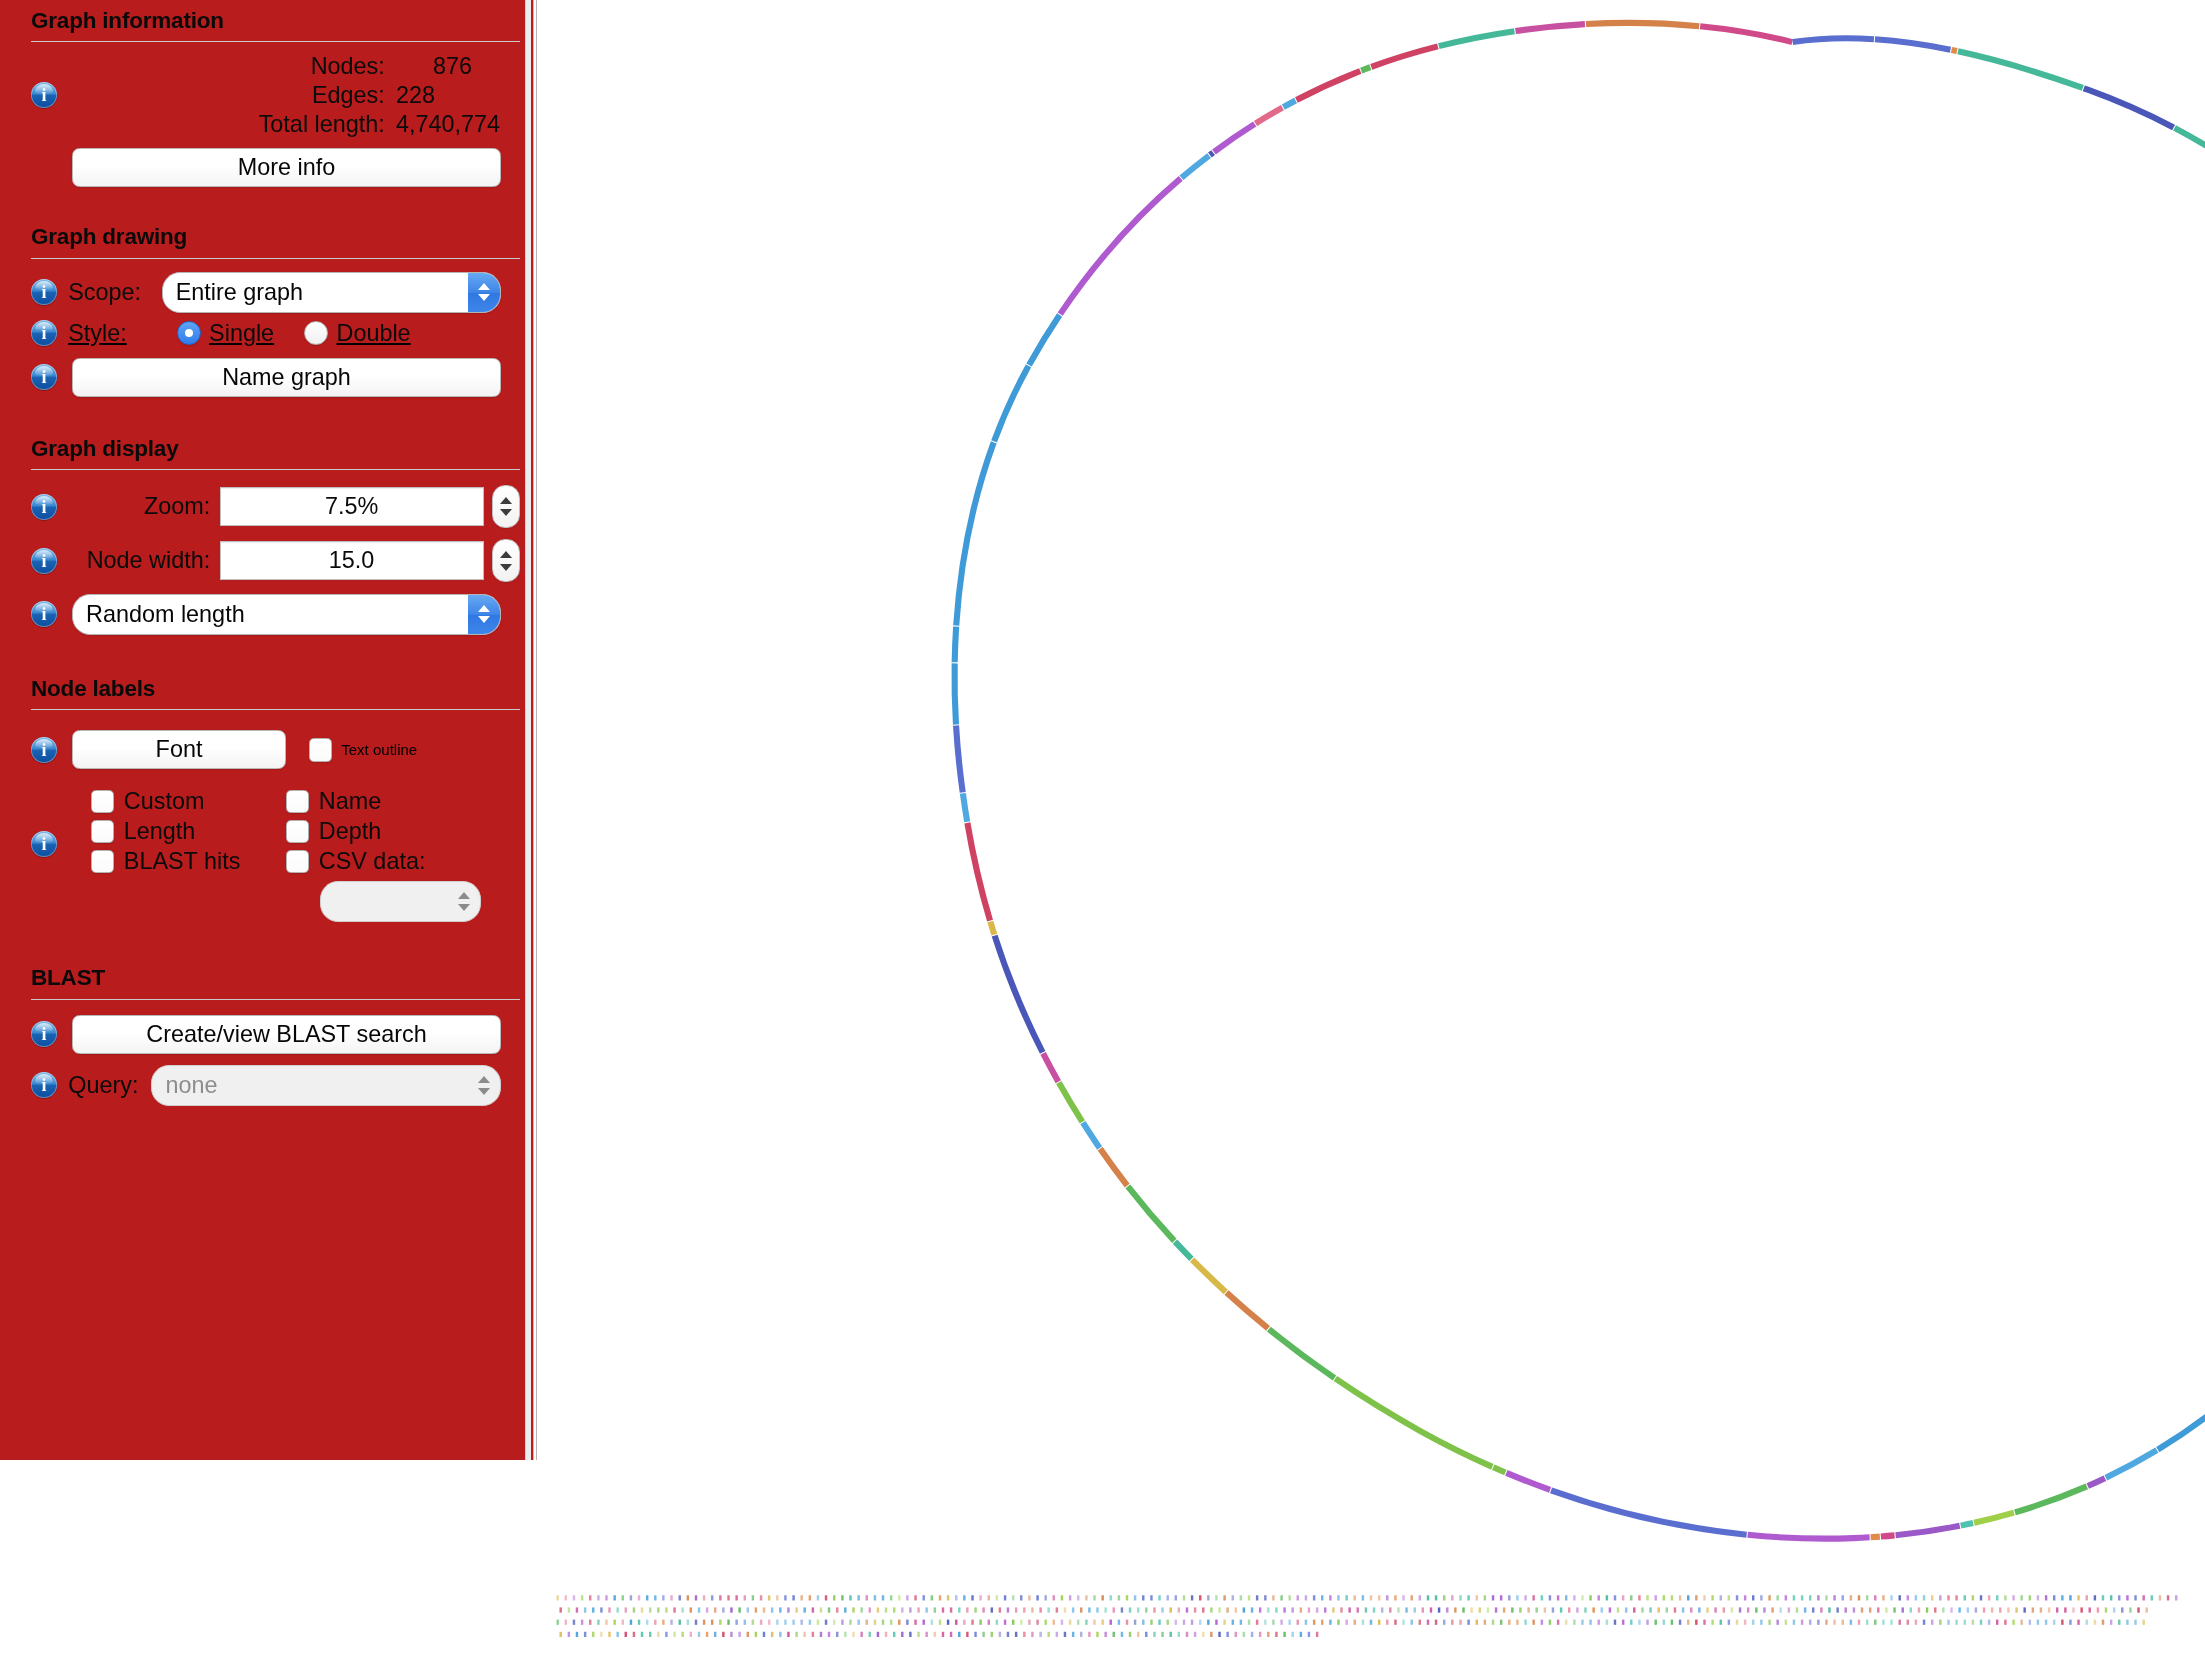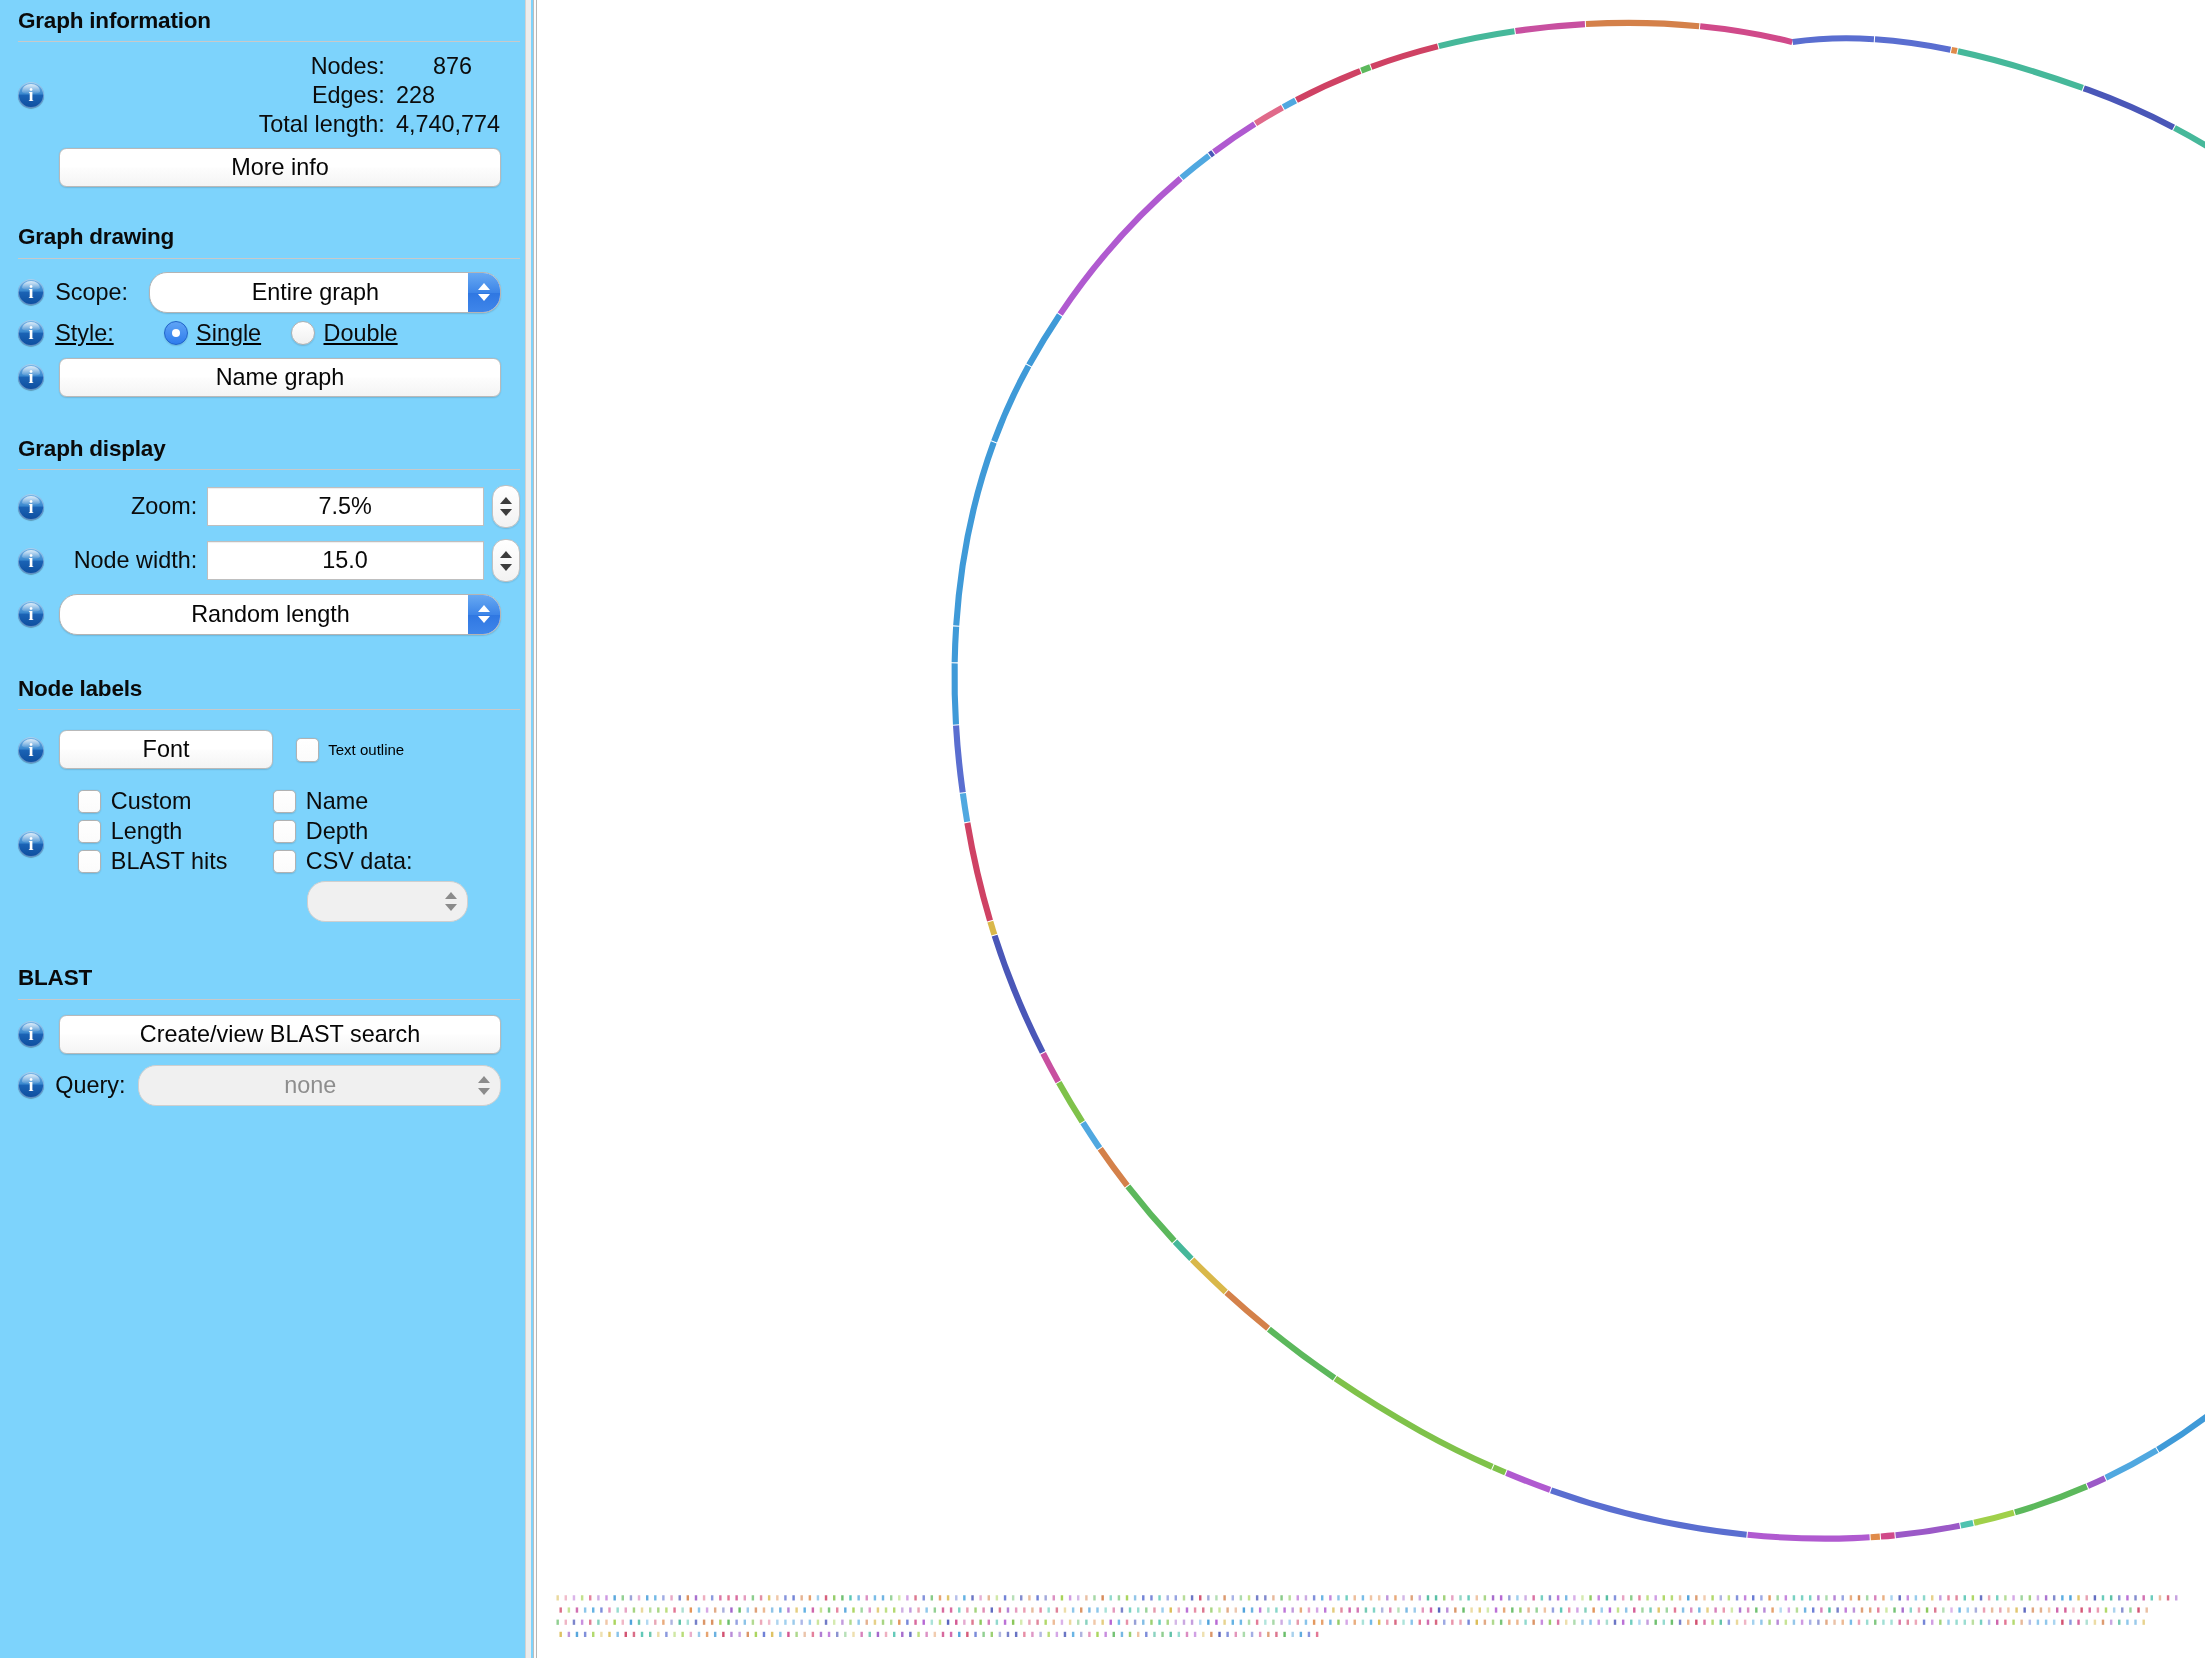--- a/index.html
+++ b/index.html
@@ -13,24 +13,24 @@
   #app {
     position: relative;
     width: 2205px; height: 1658px;
     display: flex;
   }
 
   
   #sidebar {
     position: relative;
     width: 537px;
-    height: 1658px;
-    background: #7dd3fc;
+    height: 1460px;
+    background: #b91c1c;
     flex: 0 0 537px;
-    padding: 0 17px 0 18px;
+    padding: 0 17px 0 31px;
     overflow: hidden;
   }
   #sidebar-scroll-track {
     position: absolute;
     top: 0; right: 5.6px;
     width: 6.6px; height: 1658px;
     background: #ececec;
     border-left: 0.9px solid #d2d2d2;
   }
   #panel-divider {
@@ -144,21 +144,20 @@
   .combo {
     position: relative;
     height: 41px;
     background: #ffffff;
     border: 0.9px solid #b4b4b4;
     border-radius: 18px;
     box-shadow: 0 0.9px 1.4px rgba(0,0,0,0.13);
     display: flex;
     align-items: center;
     overflow: hidden;
-    text-align: center;
   }
   .combo .combo-text {
     flex: 1;
     font-size: 23.4px;
     color: #060606;
     padding-left: 13px;
     white-space: nowrap;
     overflow: hidden;
   }
   .combo .combo-arrow {

